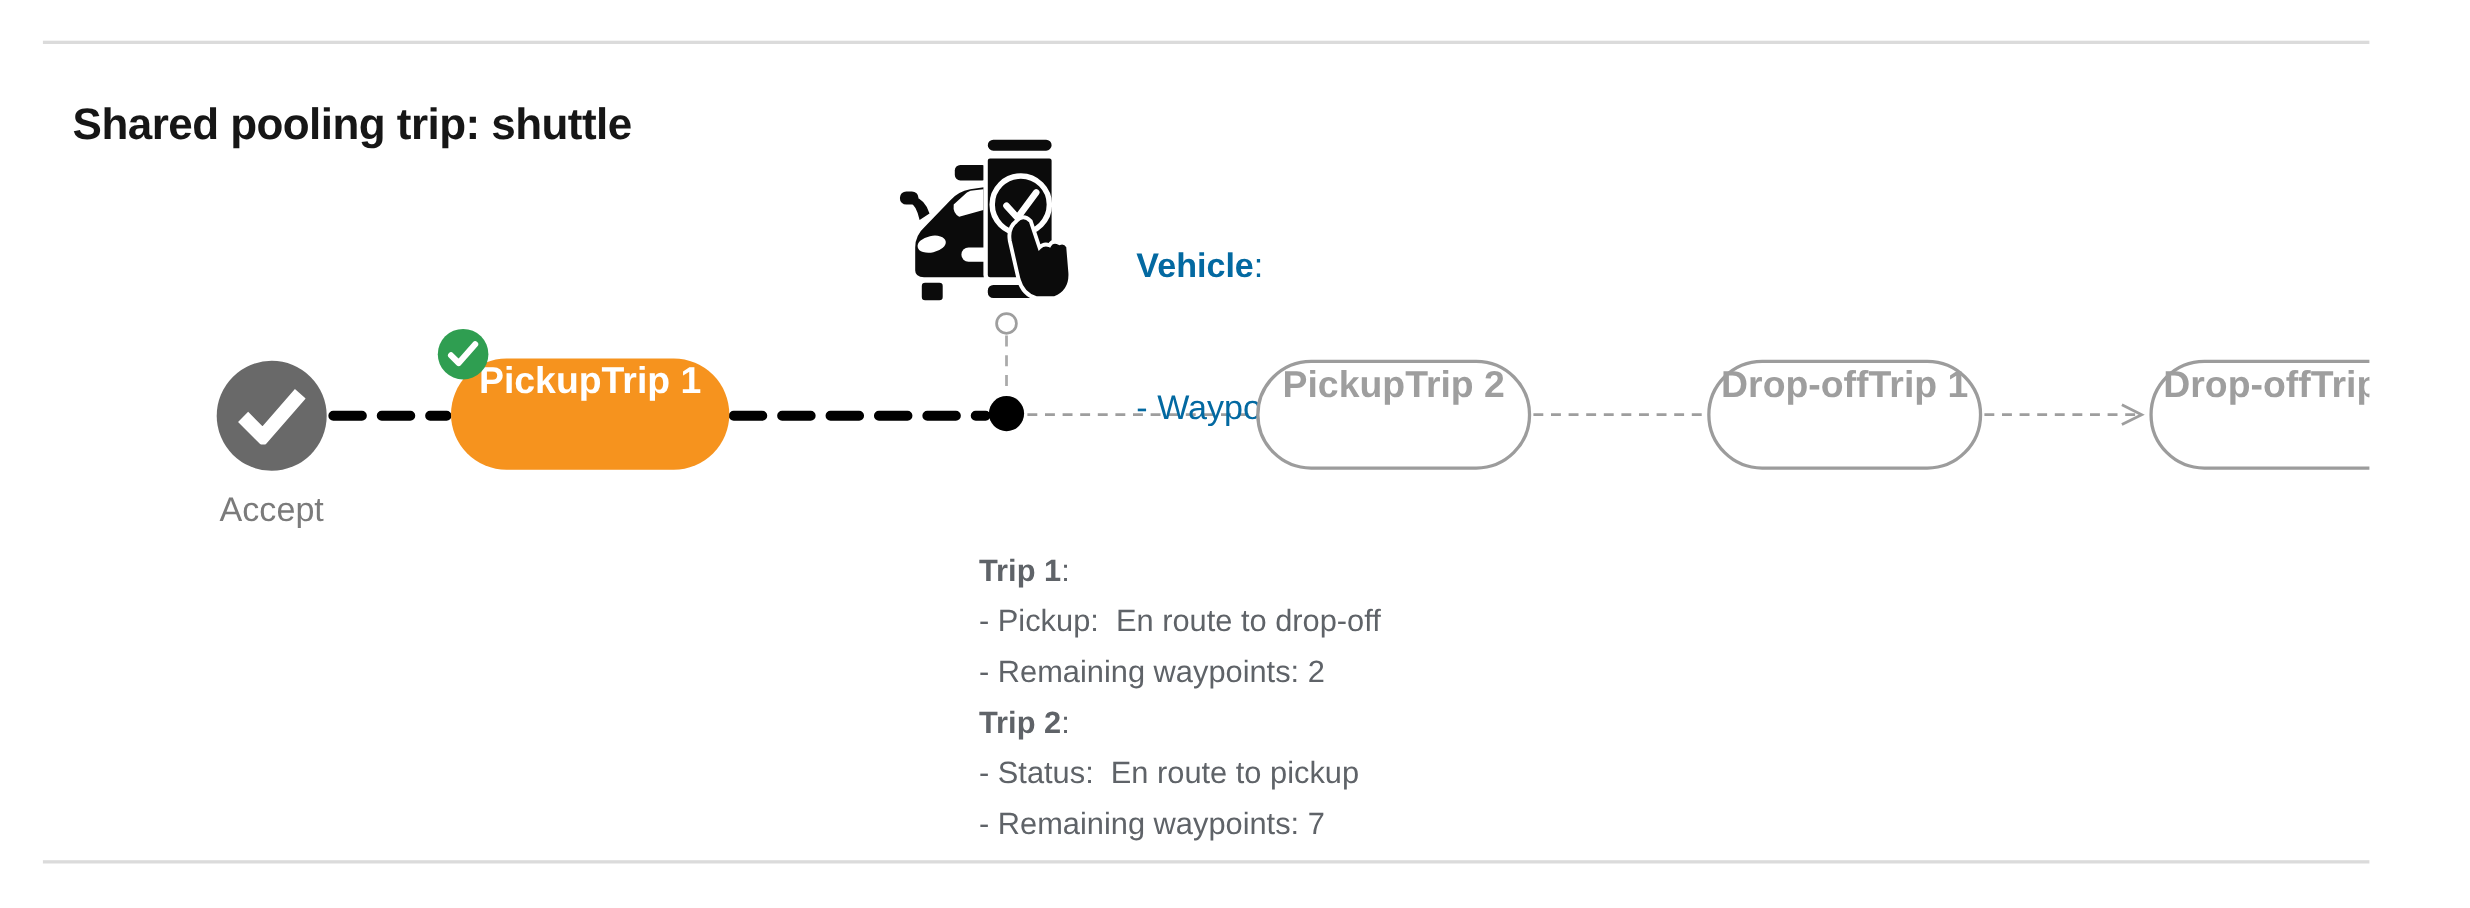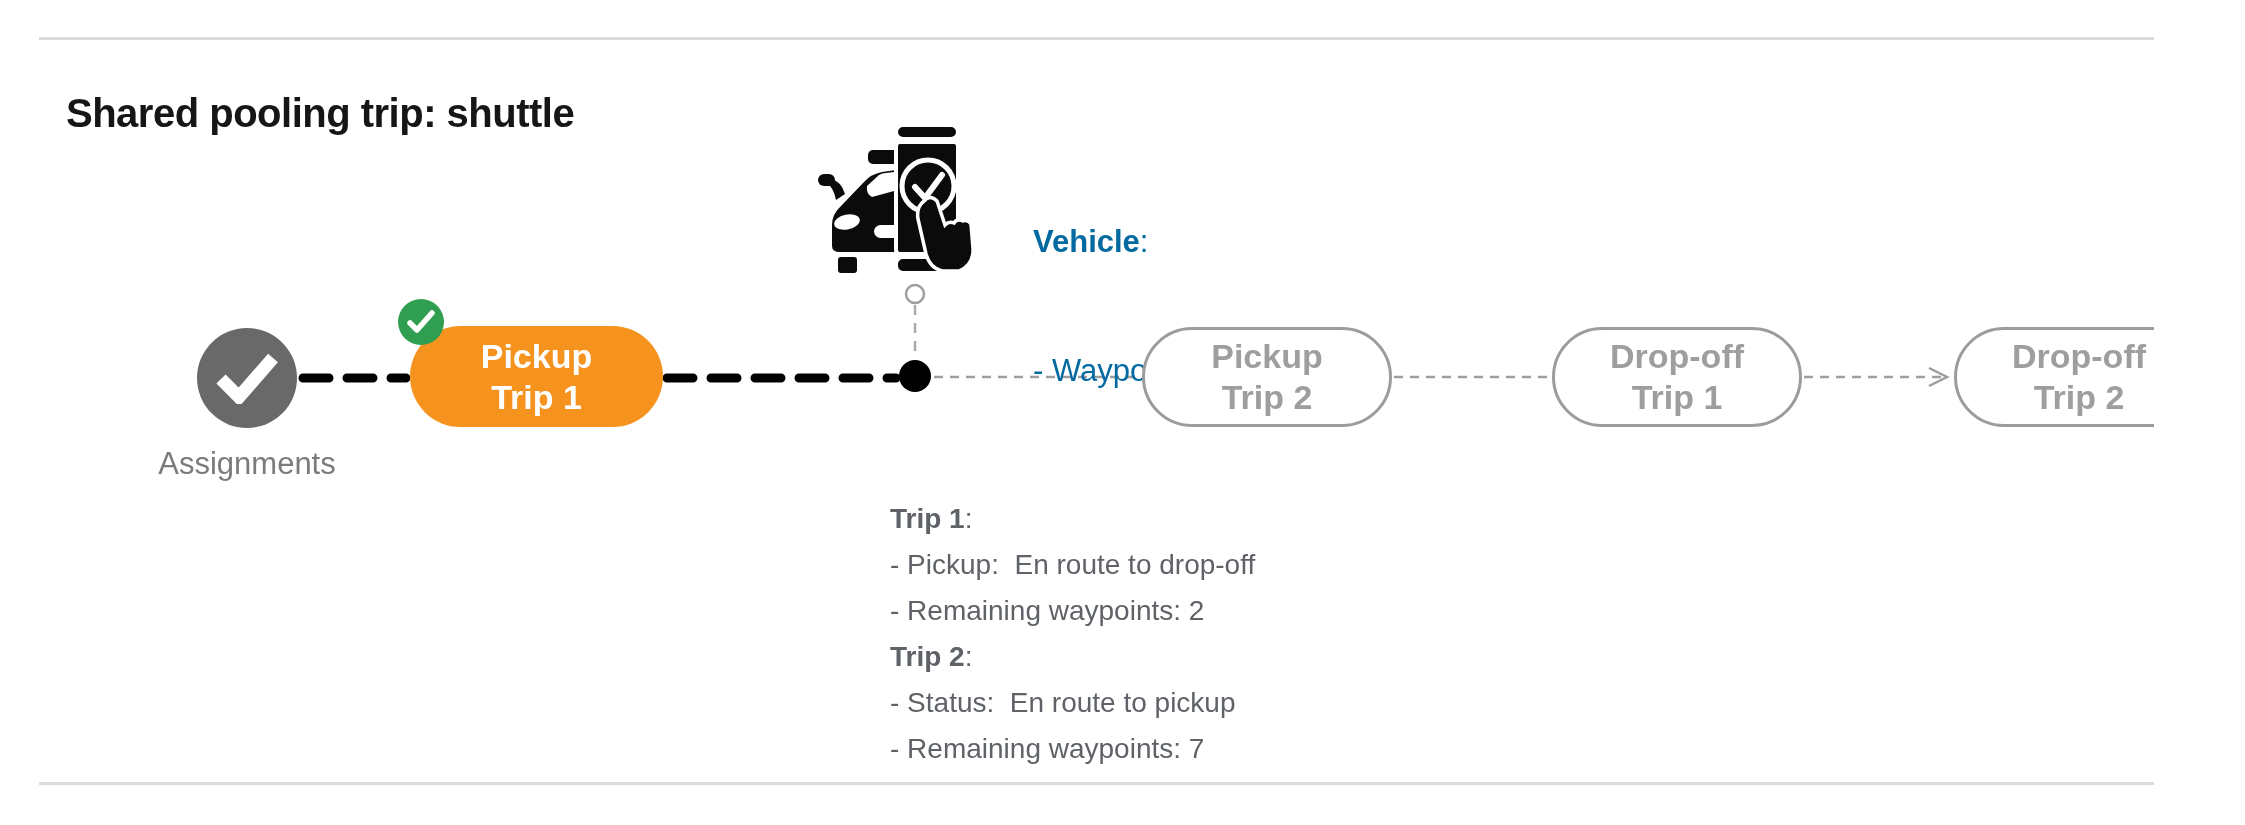--- a/index.html
+++ b/index.html
@@ -43,21 +43,21 @@
     display: flex; align-items: center; justify-content: center;
   }
   .start-label {
     left: 72px; top: 444px; width: 350px; text-align: center;
     font-size: 31px; line-height: 40px; color: #7b7b7b;
   }
 
   .pill {
     position: absolute; top: 327px; width: 250px; height: 100px;
     border-radius: 52px; box-sizing: border-box;
-    display: flex; flex-direction: column; align-items: center; justify-content: center;
+    display: flex; flex-direction: row; align-items: flex-start; justify-content: center;
     font-size: 34px; font-weight: 700; line-height: 41px; text-align: center; white-space: pre;
   }
   .pill-active  { left: 410px; top: 326px; width: 253px; height: 101px; background: #f6931e; color: #ffffff; }
   .pill-pending { background: #ffffff; border: 3px solid #9c9c9c; color: #9e9e9e; }
   .pill-p2 { left: 1142px; }
   .pill-d1 { left: 1552px; }
   .pill-d2 { left: 1954px; }
 
   .badge {
     left: 398px; top: 299px; width: 46px; height: 46px;
@@ -121,21 +121,21 @@
     <div><b>Vehicle</b><span>:</span></div>
     <div>- Waypoints: 3</div>
   </div>
 
   <div class="abs start-node">
     <svg width="62" height="52" viewBox="0 0 62 52">
       <polyline points="5,27 23,45 57,6" fill="none" stroke="#ffffff" stroke-width="13" stroke-linecap="butt" stroke-linejoin="miter"></polyline>
     </svg>
   </div>
   <div class="abs start-label">
-    <div>Assignments</div>
+    <div>Accept</div>
   </div>
 
   <div class="pill pill-active">
     <div>Pickup</div>
     <div>Trip 1</div>
   </div>
   <div class="abs badge">
     <svg width="30" height="26" viewBox="0 0 30 26">
       <polyline points="4,14 11,21 26,4" fill="none" stroke="#ffffff" stroke-width="5.5" stroke-linecap="round" stroke-linejoin="round"></polyline>
     </svg>

